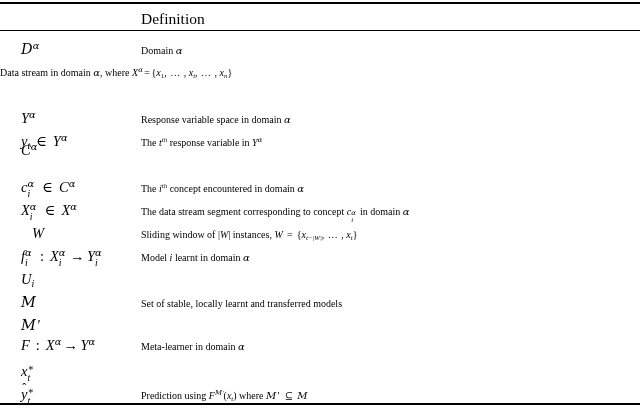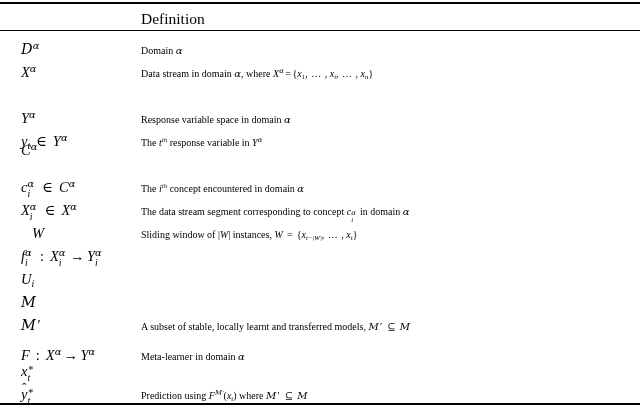--- a/index.html
+++ b/index.html
@@ -142,21 +142,20 @@
     <div class="cell-symbol"></div>
     <div class="cell-def">Definition</div>
   </div>
 
   <div class="row" style="top:38px">
     <div class="cell-symbol"><span class="cal">D</span><sup class="m"><span class="greek">α</span></sup></div>
     <div class="cell-def">Domain <span class="greek">α</span></div>
   </div>
 
   <div class="row" style="top:61px">
-    <div class="cell-symbol"><span class="mi">X</span><sup class="m"><span class="greek">α</span></sup></div>
     <div class="cell-def">Data stream in domain <span class="greek">α</span>, where <span class="mi">X</span><sup class="m"><span class="greek">α</span></sup><span class="op">=</span>{<span class="mi">x</span><sub class="mn">1</sub>, <span class="opn">…</span> , <span class="mi">x</span><sub class="m">t</sub>, <span class="opn">…</span> , <span class="mi">x</span><sub class="m">n</sub>}</div>
   </div>
 
   <div class="row" style="top:84px">
   </div>
 
   <div class="row" style="top:107px">
     <div class="cell-symbol"><span class="mi">Y</span><sup class="m"><span class="greek">α</span></sup></div>
     <div class="cell-def">Response variable space in domain <span class="greek">α</span></div>
   </div>
@@ -180,36 +179,37 @@
     <div class="cell-def">The data stream segment corresponding to concept <span class="mi">c</span><span class="subsup"><span class="sup"><span class="greek">α</span></span><span class="sub">i</span></span> in domain <span class="greek">α</span></div>
   </div>
 
   <div class="row" style="top:222px">
     <div class="cell-symbol" style="padding-left:32px"><span class="mi">W</span></div>
     <div class="cell-def">Sliding window of |<span class="mi">W</span>| instances, <span class="mi">W</span> <span class="op">=</span> {<span class="mi">x</span><sub class="m">t−|W|</sub>, <span class="opn">…</span> , <span class="mi">x</span><sub class="m">t</sub>}</div>
   </div>
 
   <div class="row" style="top:245px">
     <div class="cell-symbol"><span class="mi">f</span><span class="subsup"><span class="sup"><span class="greek">α</span></span><span class="sub">i</span></span> <span class="op">:</span> <span class="mi">X</span><span class="subsup"><span class="sup"><span class="greek">α</span></span><span class="sub">i</span></span><span class="op">→</span><span class="mi">Y</span><span class="subsup"><span class="sup"><span class="greek">α</span></span><span class="sub">i</span></span></div>
+    <div class="cell-def">Model <span class="mi">i</span> learnt in domain <span class="greek">α</span></div>
   </div>
 
   <div class="row" style="top:268px">
     <div class="cell-symbol"><span class="mi">U</span><sub class="m">i</sub></div>
   </div>
 
   <div class="row" style="top:291px">
     <div class="cell-symbol"><span class="cal">M</span></div>
+    <div class="cell-def">Set of stable, locally learnt and transferred models</div>
   </div>
 
   <div class="row" style="top:314px">
     <div class="cell-symbol"><span class="cal">M</span><span class="opn">′</span></div>
-    <div class="cell-def">A subset of stable, locally learnt and transferred models, <span class="cal">M</span><span class="opn">′</span> <span class="op">⊆</span> <span class="cal">M</span></div>
-  </div>
-
-  <div class="row" style="top:344px">
+  </div>
+
+  <div class="row" style="top:334px">
     <div class="cell-symbol"><span class="mi">F</span> <span class="op">:</span> <span class="mi">X</span><sup class="m"><span class="greek">α</span></sup><span class="op">→</span><span class="mi">Y</span><sup class="m"><span class="greek">α</span></sup></div>
     <div class="cell-def">Meta-learner in domain <span class="greek">α</span></div>
   </div>
 
   <div class="row" style="top:360px">
     <div class="cell-symbol"><span class="mi">x</span><span class="subsup"><span class="sup">∗</span><span class="sub">t</span></span></div>
   </div>
 
   <div class="row" style="top:383px">
     <div class="cell-symbol"><span class="hat-wrap"><span class="hat">̂</span><span class="mi">y</span></span><span class="subsup"><span class="sup">∗</span><span class="sub">t</span></span></div>

